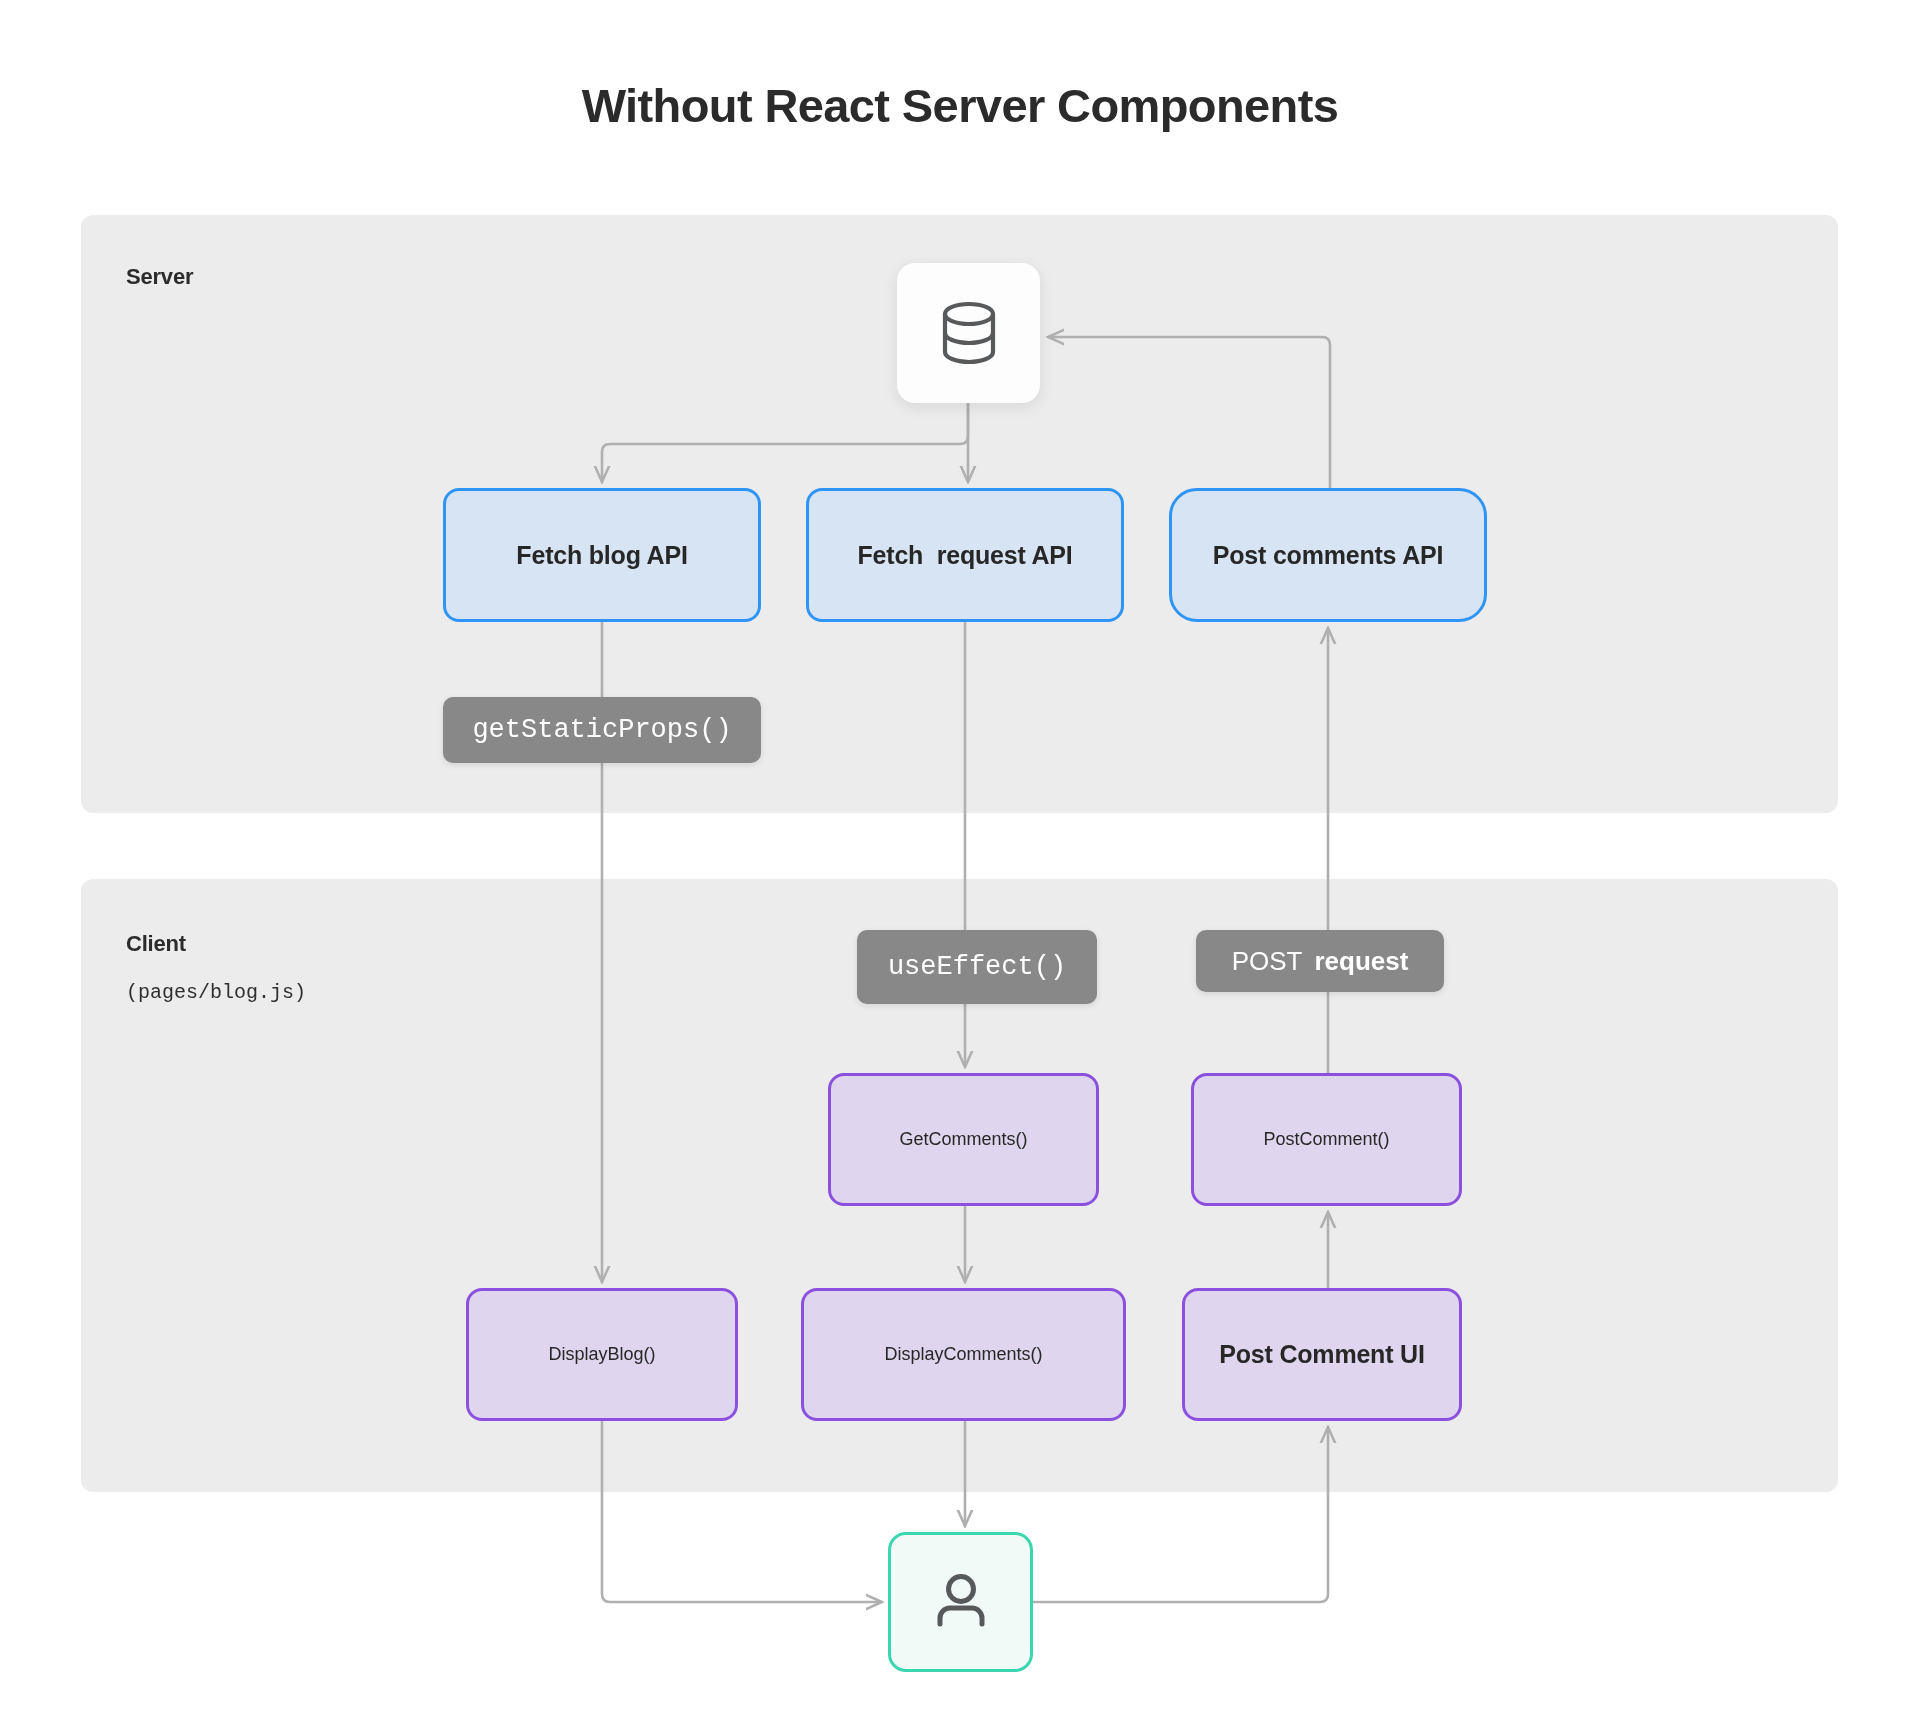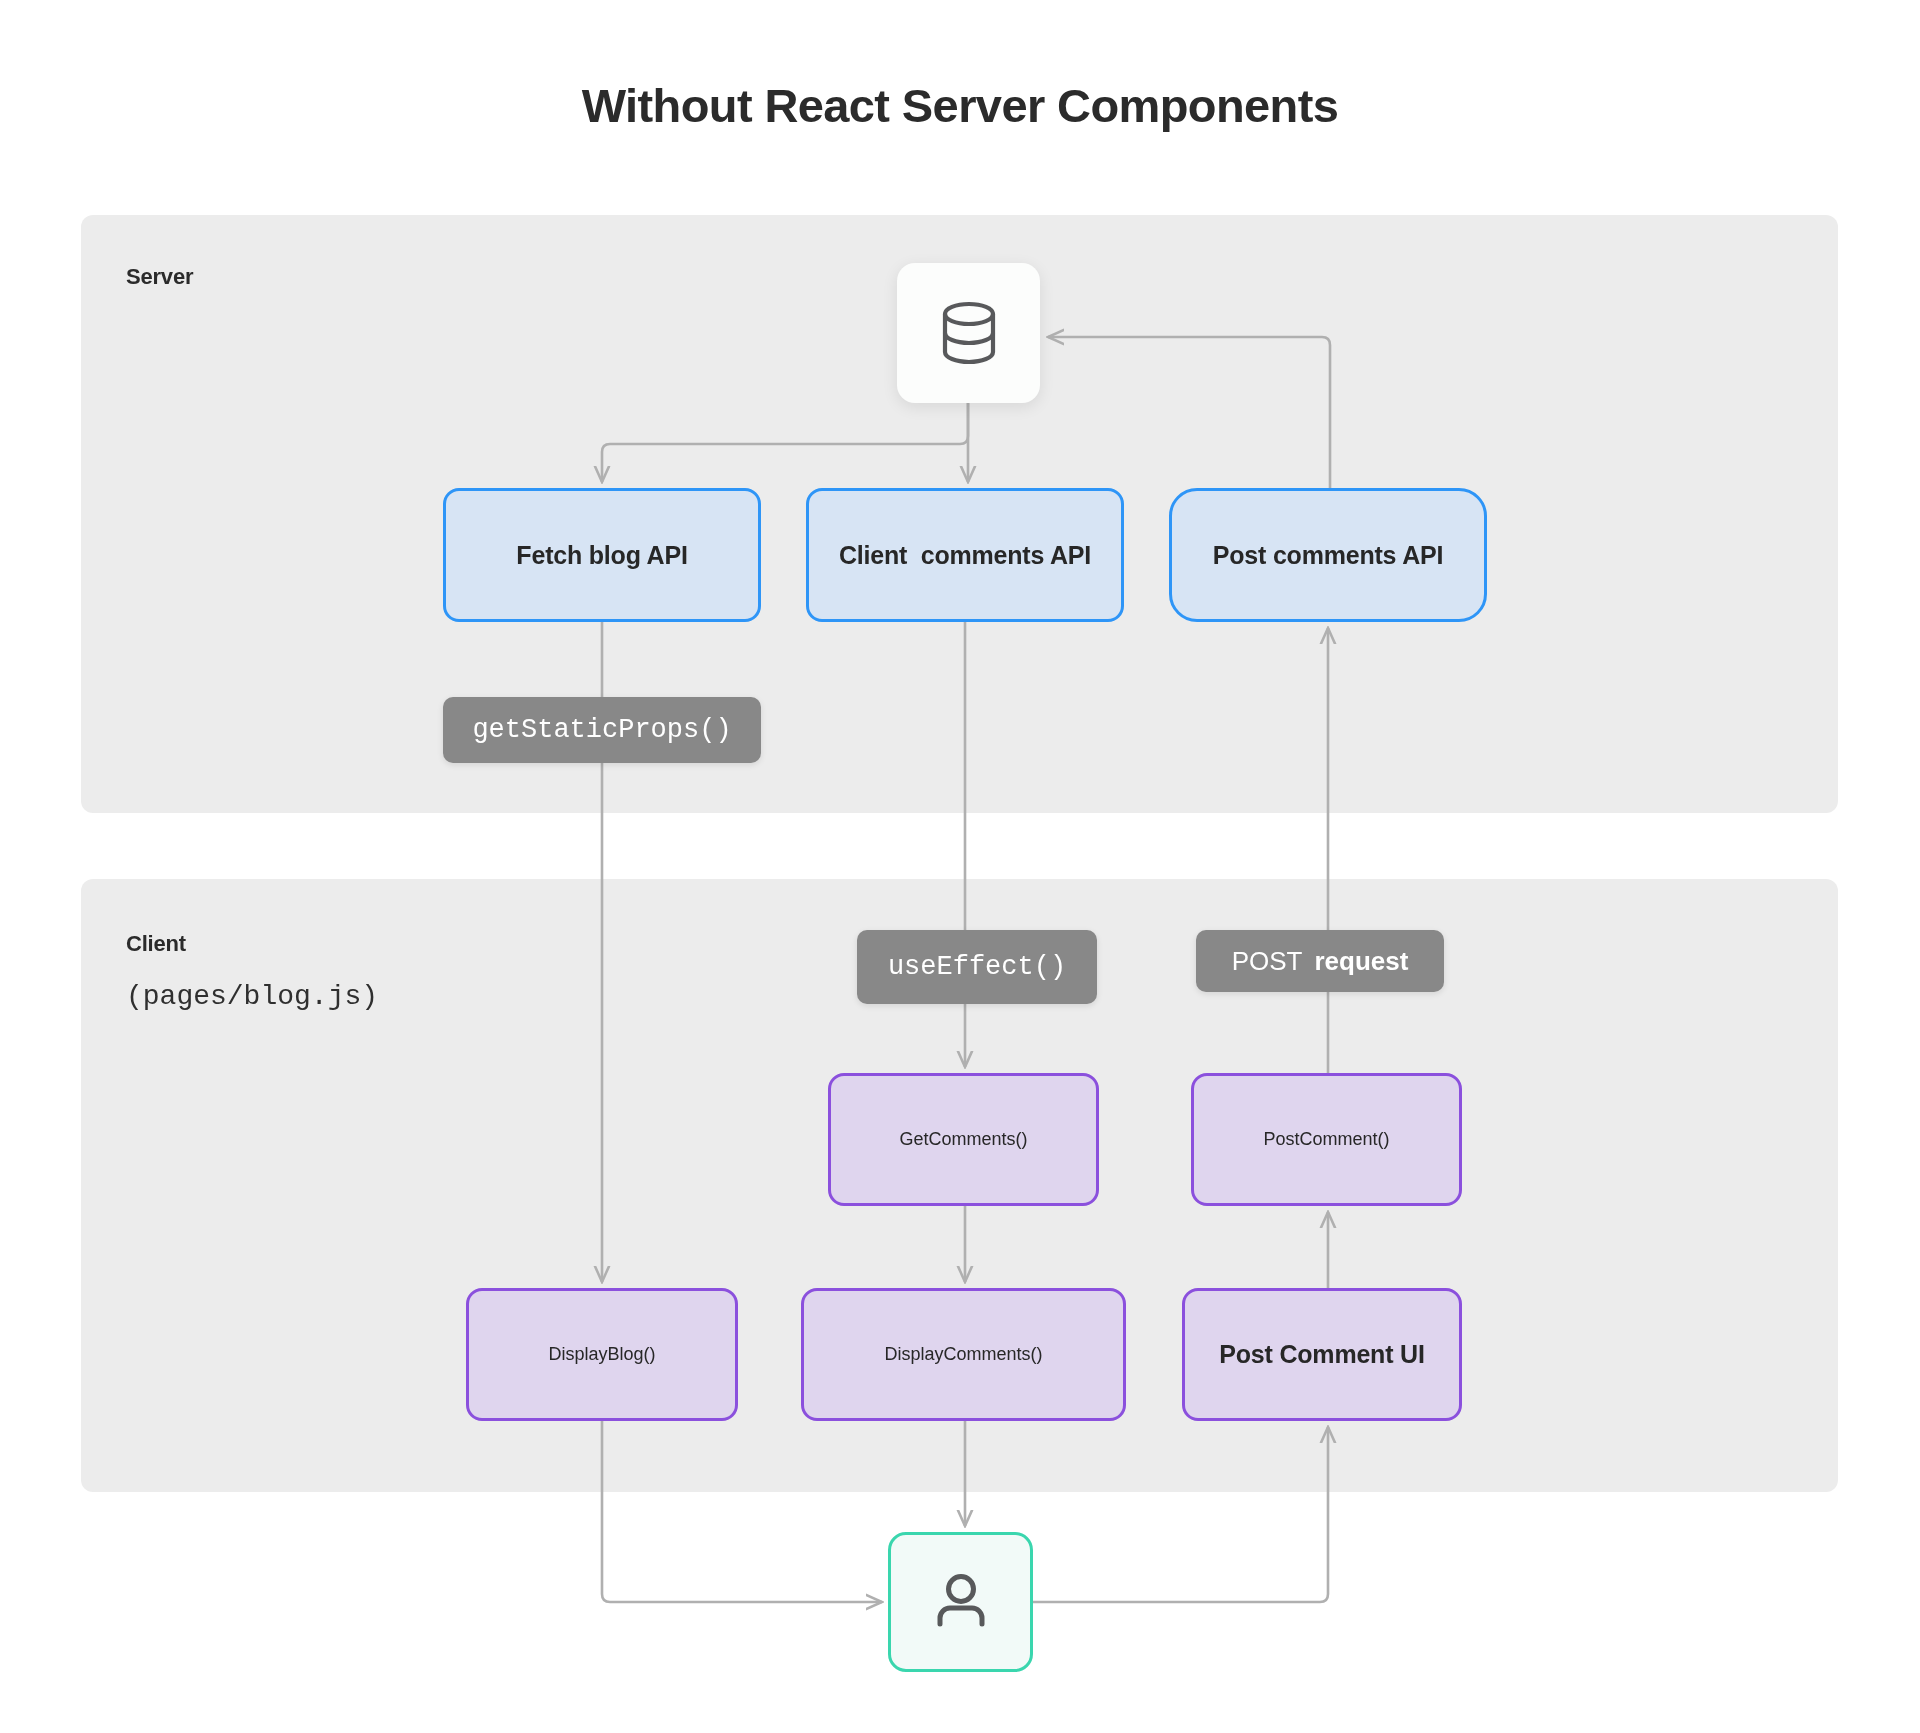--- a/index.html
+++ b/index.html
@@ -56,21 +56,21 @@
     position: absolute;
     font-size: 22px;
     font-weight: bold;
     color: #2b2b2b;
     letter-spacing: -0.2px;
     z-index: 3;
   }
   .lane-sub {
     position: absolute;
     font-family: "Liberation Mono", "DejaVu Sans Mono", monospace;
-    font-size: 28px;
+    font-size: 20px;
     color: #2f2f2f;
     z-index: 3;
   }
   #server-title { left: 126px; top: 264px; }
   #client-title { left: 126px; top: 931px; }
   #client-sub   { left: 126px; top: 981px; }
 
   
   .node {
     position: absolute;
@@ -226,21 +226,21 @@
         <path d="M7 14 L7 52 C7 57.5 17.7 62 31 62 C44.3 62 55 57.5 55 52 L55 14"></path>
         <path d="M7 33 C7 38.5 17.7 43 31 43 C44.3 43 55 38.5 55 33"></path>
       </svg>
     </span>
   </div>
 
   <div class="node node-api" id="api-fetch-blog">
     <span>Fetch blog API</span>
   </div>
   <div class="node node-api" id="api-fetch-comments">
-    <span>Client  comments API</span>
+    <span>Fetch  request API</span>
   </div>
   <div class="node node-api" id="api-post-comments">
     <span>Post comments API</span>
   </div>
 
   <div class="pill" id="pill-getstaticprops">
     <span>getStaticProps()</span>
   </div>
   <div class="pill" id="pill-useeffect">
     <span>useEffect()</span>

